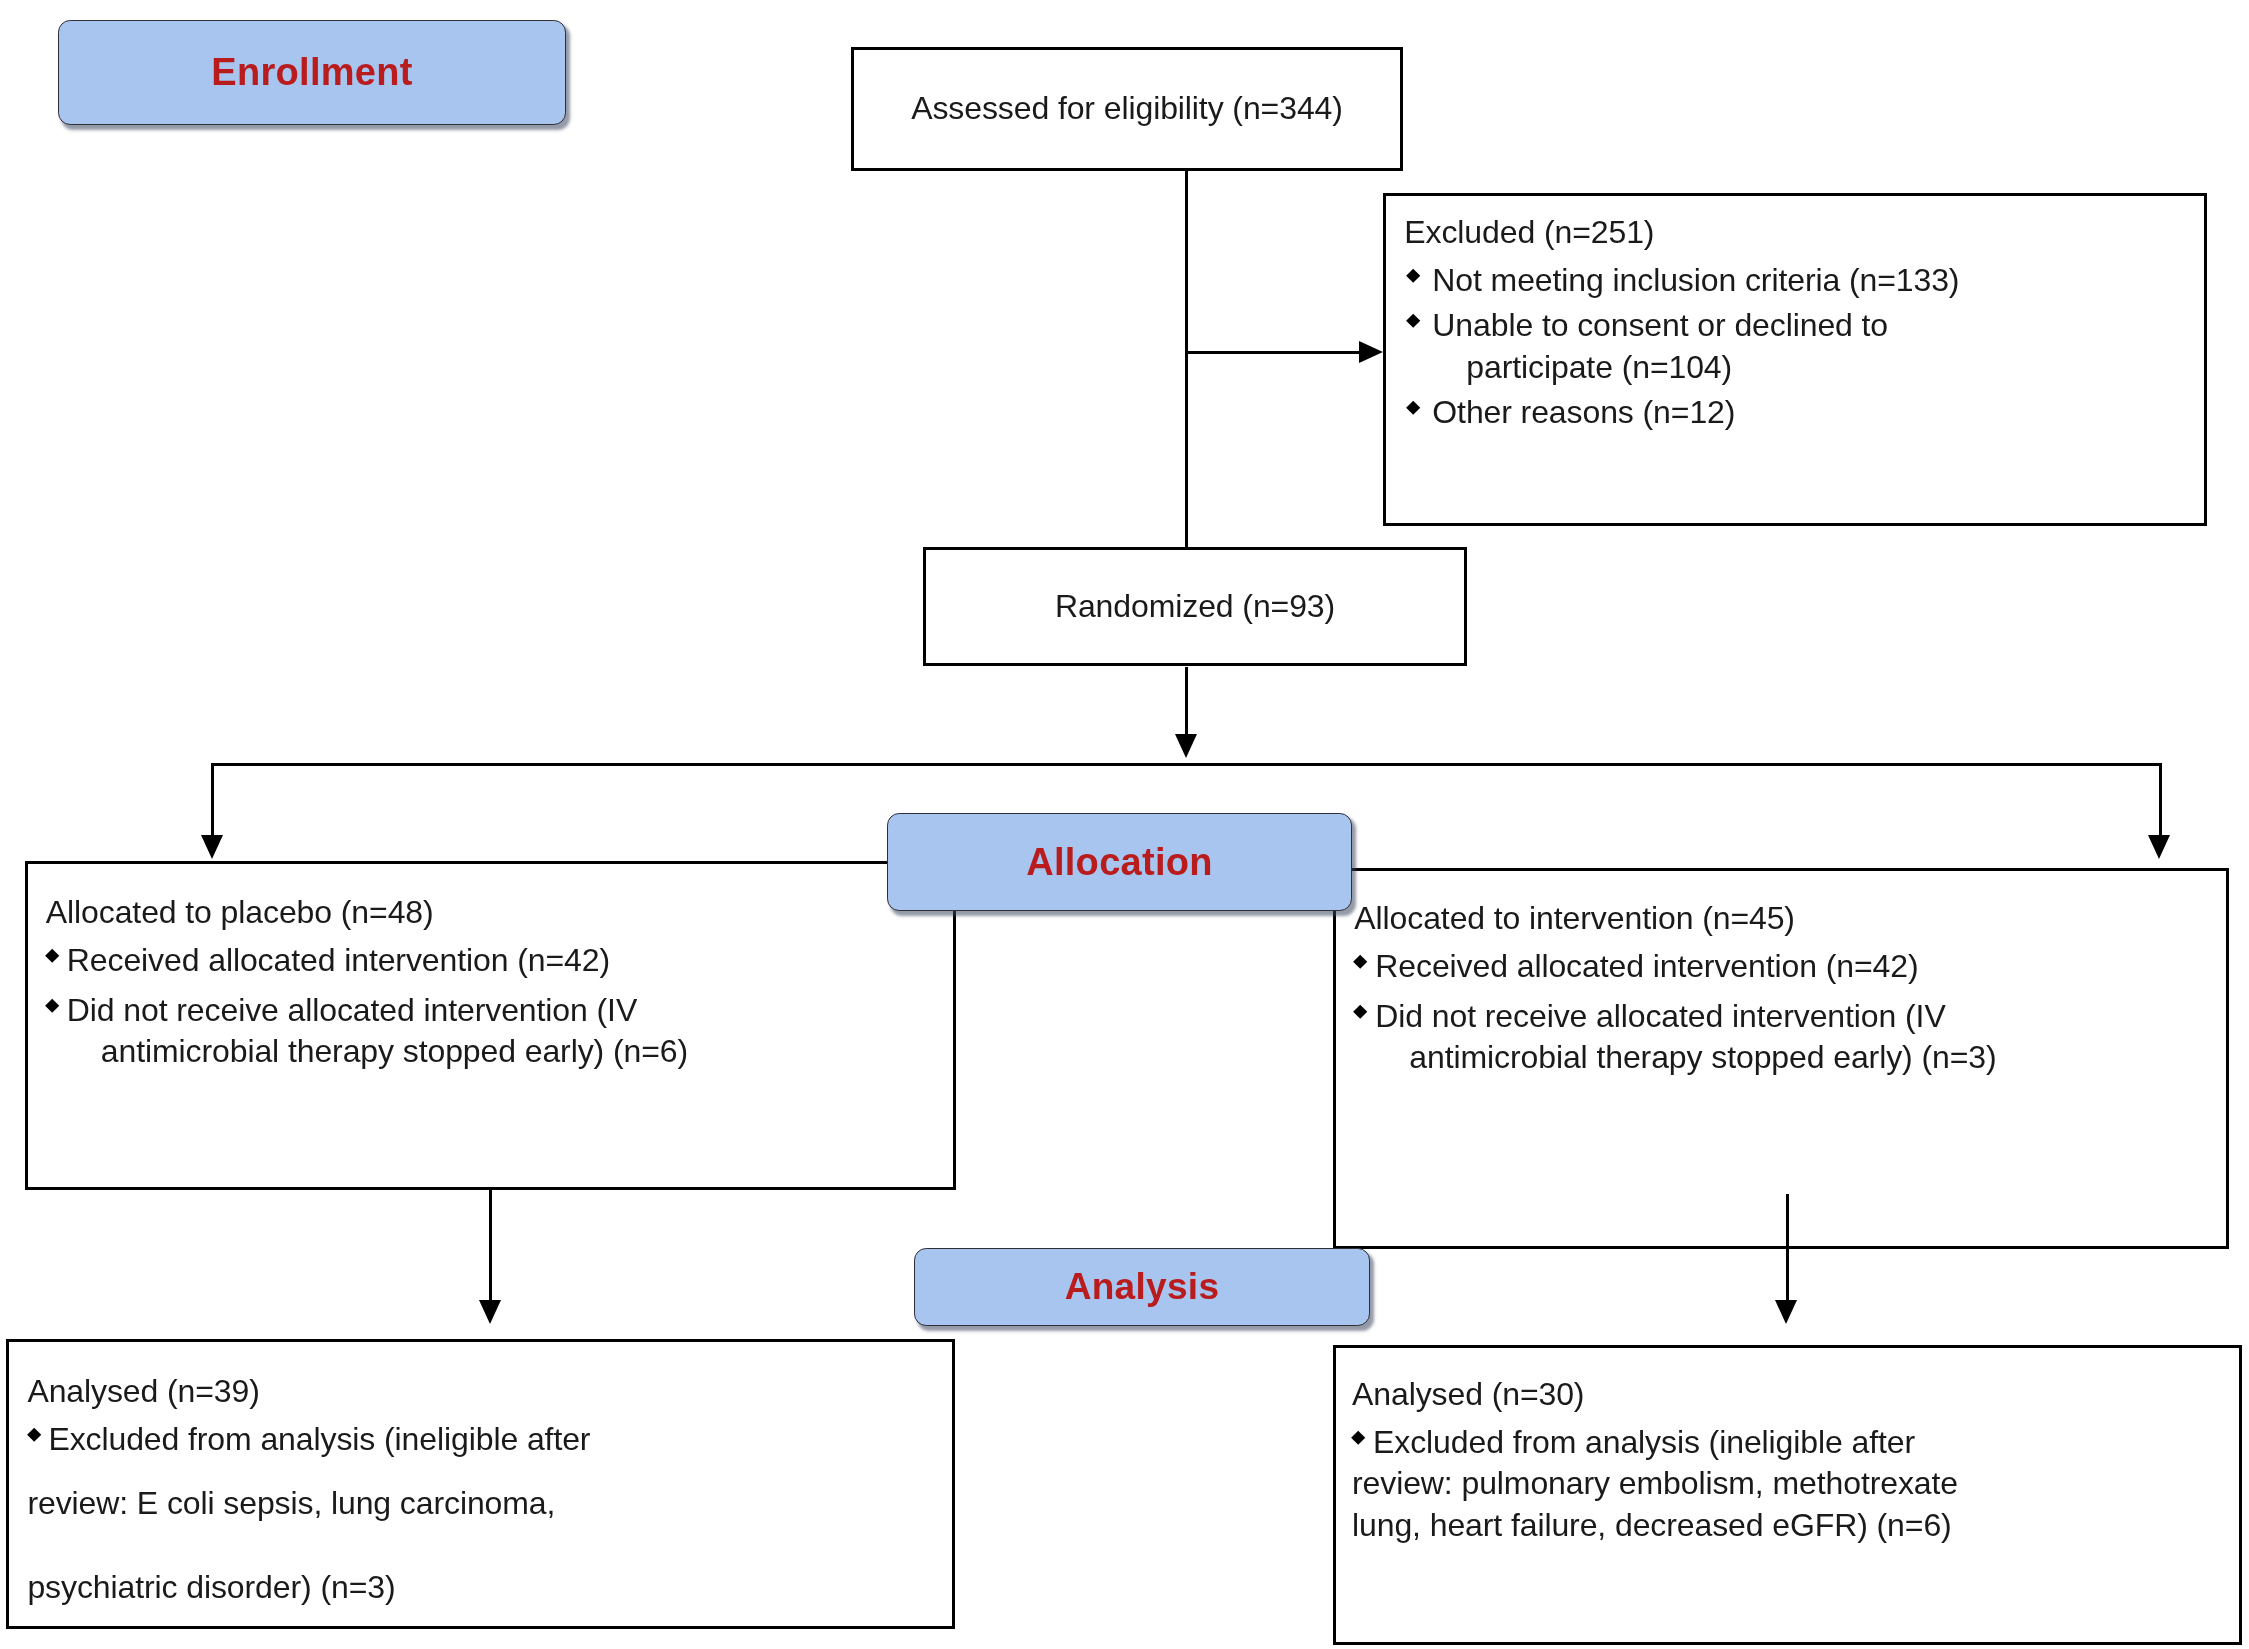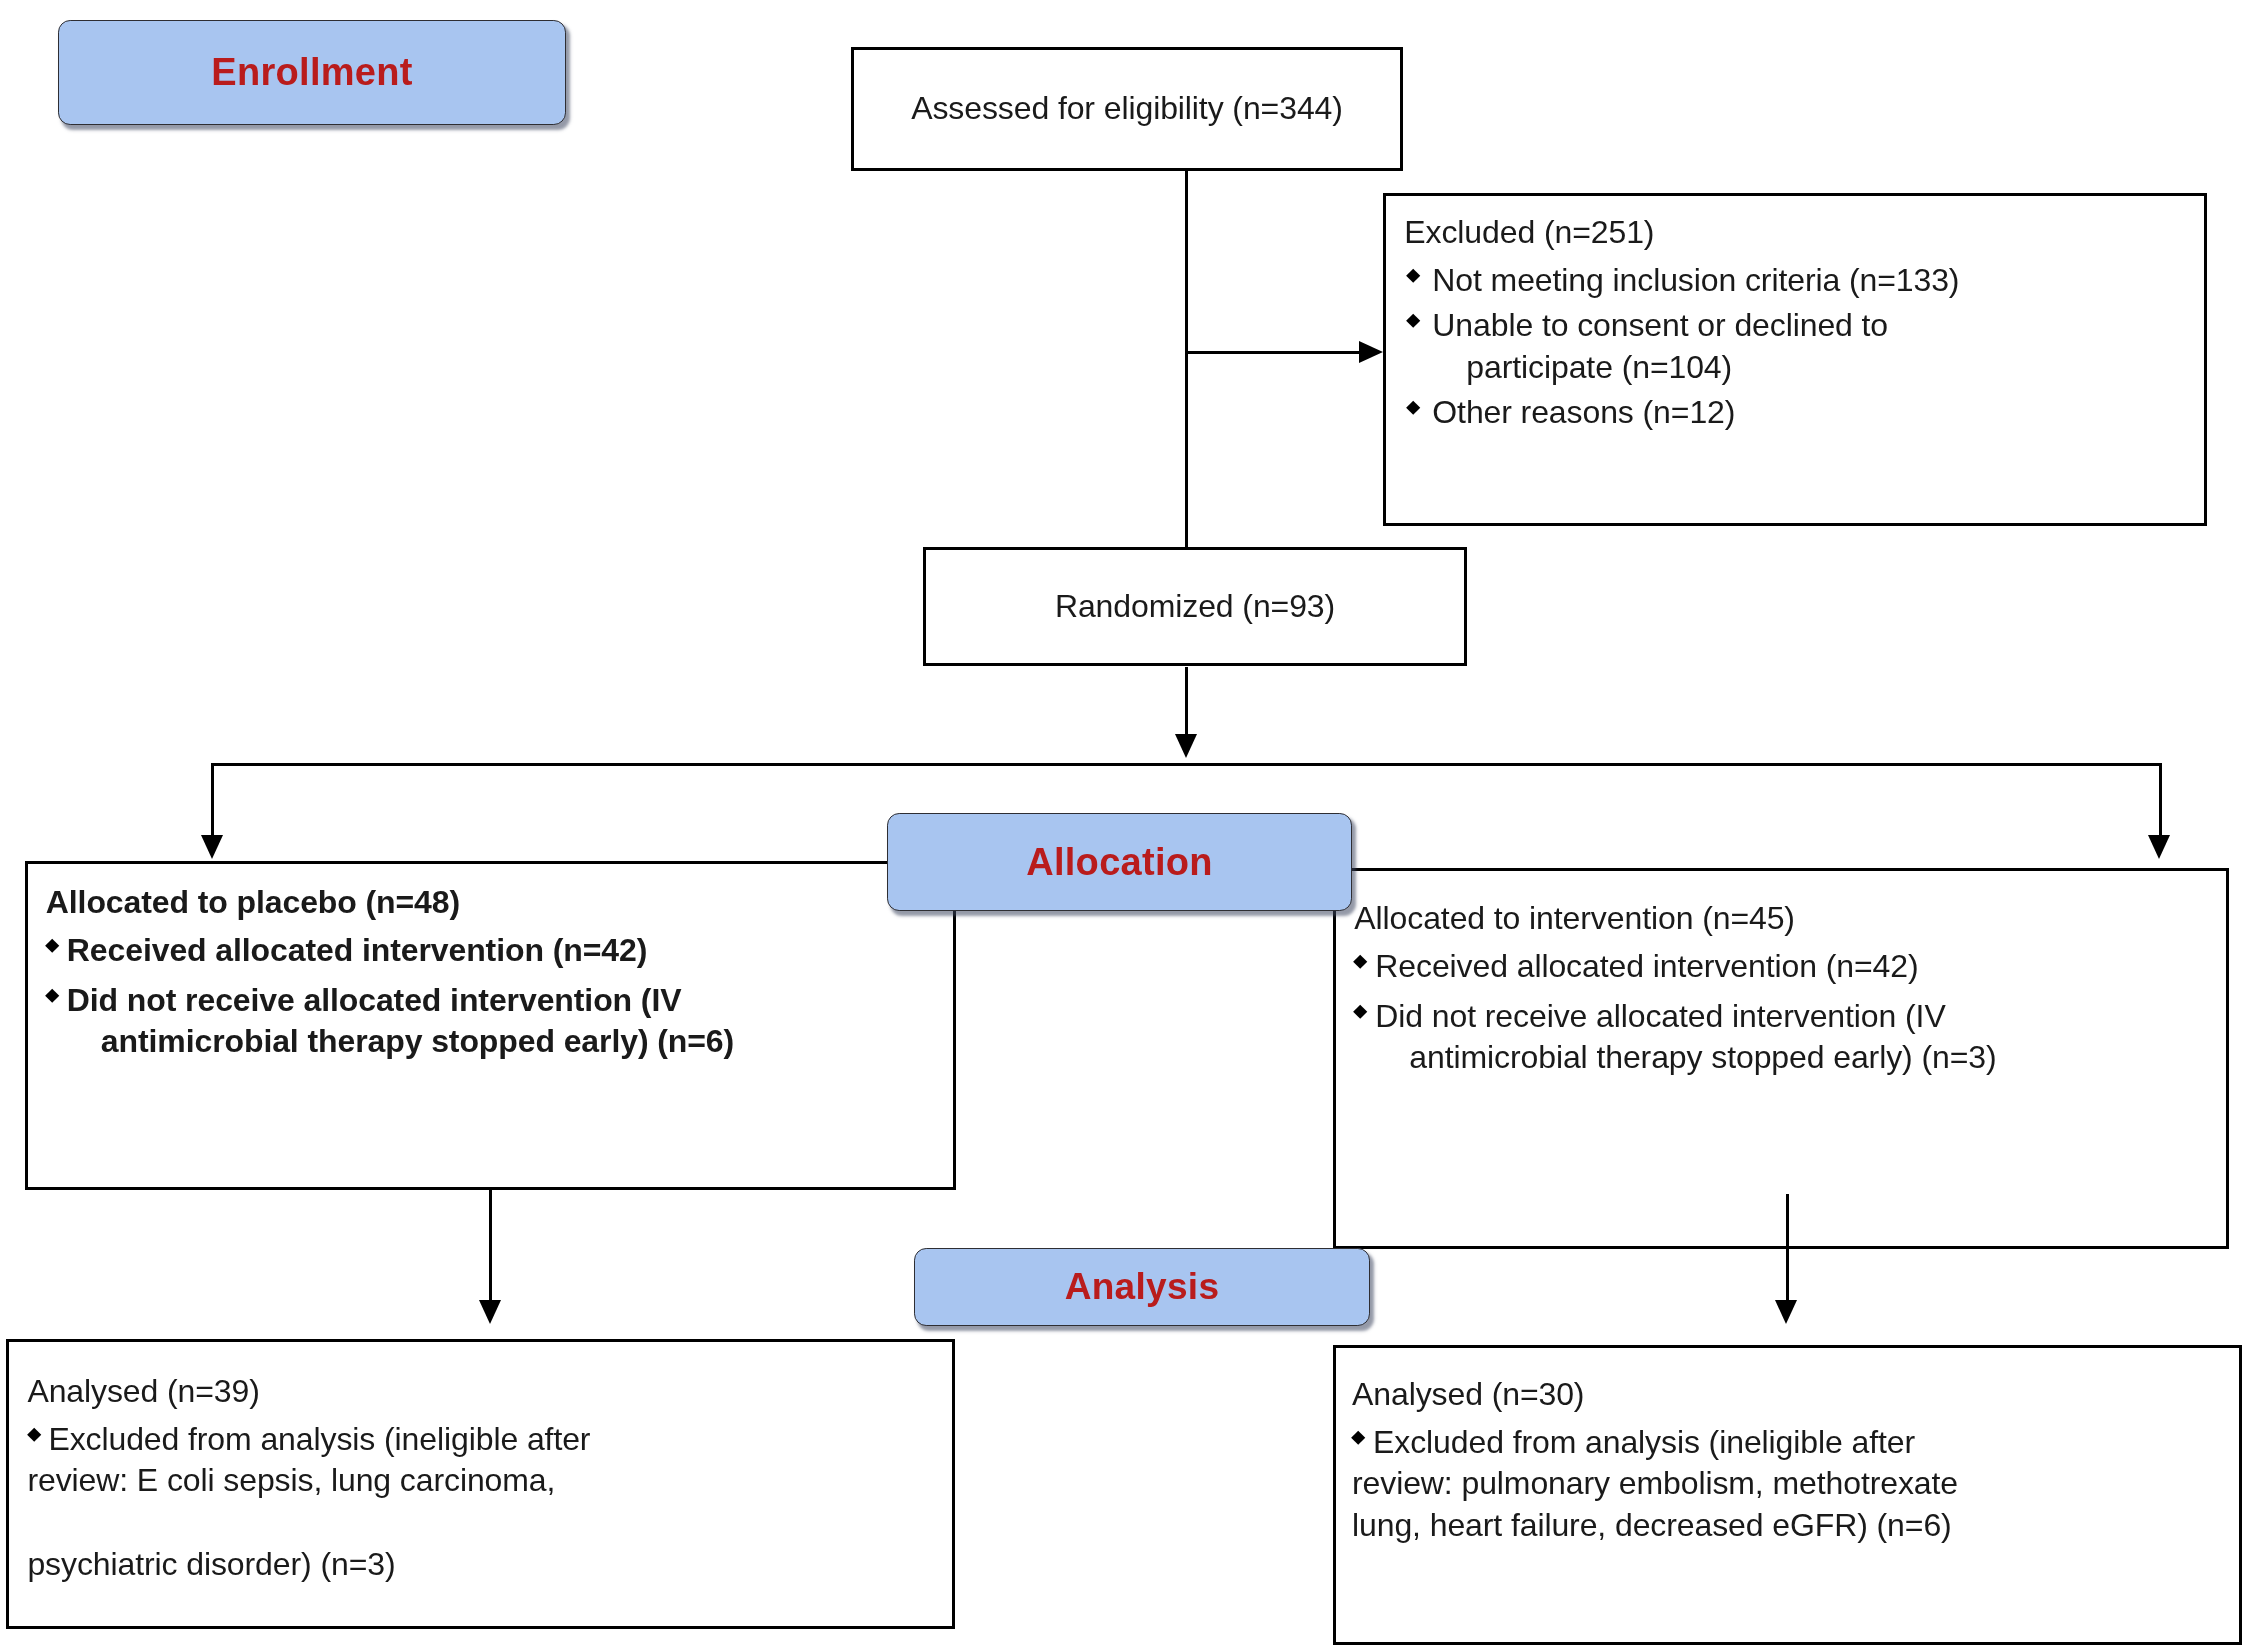--- a/index.html
+++ b/index.html
@@ -144,21 +144,21 @@
   <div class="arr-d" style="left:201px;top:835px;"></div>
 
   <div class="vline" style="left:2159px;top:763px;height:86px;"></div>
   <div class="arr-d" style="left:2148px;top:835px;"></div>
 
   <div class="badge" style="left:887px;top:813px;width:465px;height:98px;">
     <span>Allocation</span>
   </div>
 
   <div class="fbox" style="left:24.5px;top:861px;width:931px;height:329px;">
-    <div class="pad" style="padding-top:18px;font-weight:bold;">
+    <div class="pad" style="padding-top:28px;">
       <span class="hdr">Allocated to placebo (n=48)</span>
       <ul class="blist wide">
         <li style="margin-bottom:8.6px;">
           <span class="dia"></span>
           <span class="ind0">Received allocated intervention (n=42)</span>
         </li>
         <li>
           <span class="dia"></span>
           <span class="ind0">Did not receive allocated intervention (IV</span>
           <span class="ind">antimicrobial therapy stopped early) (n=6)</span>
@@ -194,21 +194,21 @@
     <span>Analysis</span>
   </div>
 
   <div class="fbox" style="left:6.1px;top:1339px;width:949px;height:290px;">
     <div class="pad" style="padding:29px 18.3px 6.1px 18.3px;">
       <span class="hdr">Analysed (n=39)</span>
       <ul class="blist wide">
         <li>
           <span class="dia"></span>
           <span class="ind0">Excluded from analysis (ineligible after</span>
-          <span class="ind0" style="margin-left:-21px;">review: E coli sepsis, lung carcinoma,</span>
+          <span class="ind0" style="margin-left:-21px;margin-top:23px;">review: E coli sepsis, lung carcinoma,</span>
           <span class="ind0" style="margin-left:-21px;margin-top:42px;">psychiatric disorder) (n=3)</span>
         </li>
       </ul>
     </div>
   </div>
 
   <div class="fbox" style="left:1333px;top:1345px;width:909px;height:300px;">
     <div class="pad" style="padding:26px 16px 6.1px 16px;">
       <span class="hdr">Analysed (n=30)</span>
       <ul class="blist wide">

